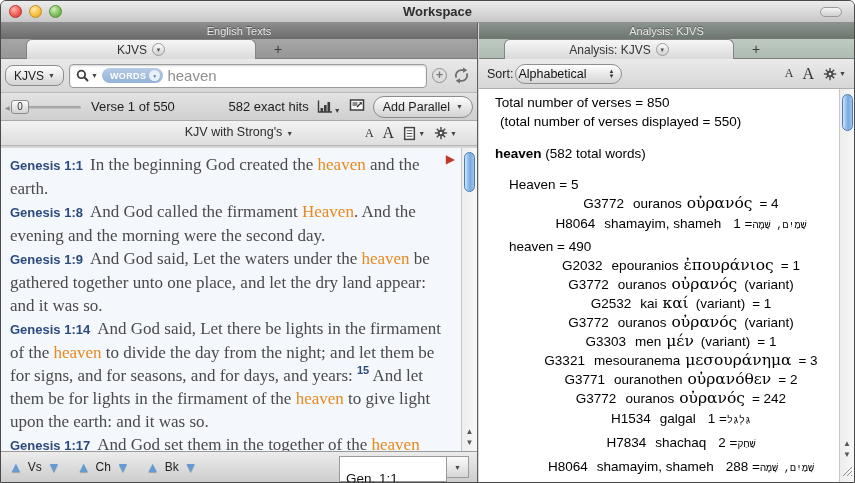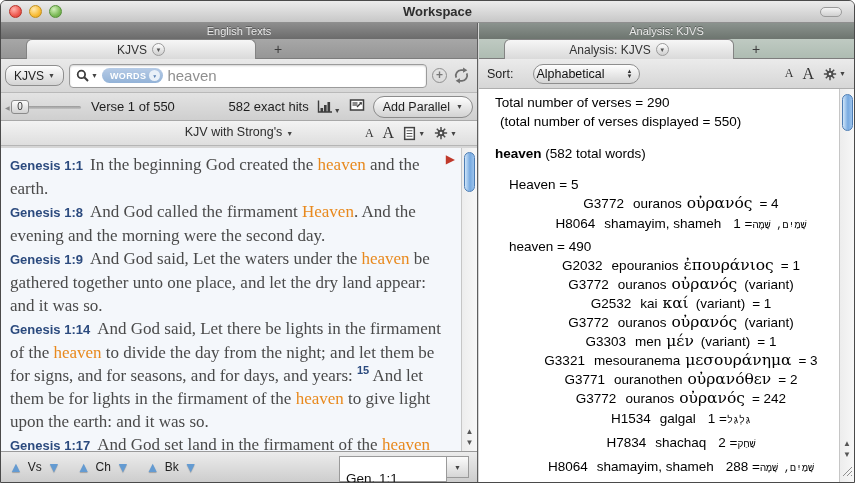--- a/index.html
+++ b/index.html
@@ -96,21 +96,21 @@
   .nav-group{display:flex;align-items:center;gap:5px;margin-right:10px;}
   .tri{font-size:14px;color:#649bd2;text-shadow:0 1px 1px rgba(0,0,0,.25);line-height:14px;}
   .nav-label{font-size:12px;color:#222;}
   .ref-combo{margin-left:auto;display:flex;height:22px;}
   .ref-field{width:108px;border:1px solid #9a9a9a;background:#fff;font-size:13.5px;color:#111;
     padding:12px 6px;line-height:20px;}
   .ref-dd{width:22px;border:1px solid #9a9a9a;border-left:none;background:linear-gradient(#fbfbfb,#d6d6d6);
     display:flex;align-items:center;justify-content:center;font-size:7px;color:#444;}
   
   .an-toolbar{position:relative;height:30px;background:linear-gradient(#ebebeb,#d6d6d6);border-bottom:1px solid #aeaeae;
-    display:flex;align-items:center;padding:0 8px;gap:20px;}
+    display:flex;align-items:center;padding:0 8px;gap:2px;}
   .sort-label{font-size:12.5px;color:#1e1e1e;}
   .sort-pill{height:20px;padding:0 7px 0 2px;border:1px solid #8e8e8e;border-radius:10px;
     background:linear-gradient(#fefefe,#d5d5d5);font-size:12.5px;color:#111;display:flex;align-items:center;gap:22px;}
   .updown{display:flex;flex-direction:column;line-height:5px;font-size:6px;color:#333;}
   .an-hdr-icons{margin-left:auto;display:flex;align-items:center;gap:9px;}
   
   .an-content{position:absolute;left:0;right:0;top:66px;bottom:0;background:#fff;overflow:hidden;}
   .an-text{position:absolute;left:0;top:4px;right:17px;}
   .aline{font-size:13.5px;line-height:19px;color:#000;white-space:nowrap;}
   .sum1{padding-left:16px;}
@@ -245,21 +245,21 @@
         </span>
       </div>
     </div>
 
     <div class="text-body">
       <div class="verses">
           <p class="verse"><span class="vref">Genesis 1:1</span><span>In the beginning God created the </span><span class="hit">heaven</span><span> and the earth.</span></p>
           <p class="verse"><span class="vref">Genesis 1:8</span><span>And God called the firmament </span><span class="hit">Heaven</span><span>. And the evening and the morning were the second day.</span></p>
           <p class="verse"><span class="vref">Genesis 1:9</span><span>And God said, Let the waters under the </span><span class="hit">heaven</span><span> be gathered together unto one place, and let the dry land appear: and it was so.</span></p>
           <p class="verse"><span class="vref">Genesis 1:14</span><span>And God said, Let there be lights in the firmament of the </span><span class="hit">heaven</span><span> to divide the day from the night; and let them be for signs, and for seasons, and for days, and years: </span><span class="vnum">15</span><span> And let them be for lights in the firmament of the </span><span class="hit">heaven</span><span> to give light upon the earth: and it was so.</span></p>
-          <p class="verse"><span class="vref">Genesis 1:17</span><span>And God set land in the firmament of the </span><span class="hit">heaven</span></p>
+          <p class="verse"><span class="vref">Genesis 1:17</span><span>And God set them in the together of the </span><span class="hit">heaven</span></p>
         </div>
       <span class="hit-marker">▶</span>
       <div class="vscroll">
         <div class="vthumb" style="top:4px;height:40px;"></div>
         <div class="scroll-arrows" style="bottom:3px;">
           <span class="sarrow">▲</span>
           <span class="sarrow">▼</span>
         </div>
       </div>
     </div>
@@ -323,21 +323,21 @@
               <circle cx="8" cy="8" r="3.8" fill="#4c4c4c"></circle>
               <circle cx="8" cy="8" r="1.5" fill="#f0f0f0"></circle>
             </svg>
           <span class="caret">▼</span>
         </span>
       </span>
     </div>
 
     <div class="an-content">
       <div class="an-text">
-        <div class="aline sum1">Total number of verses = 290</div>
+        <div class="aline sum1">Total number of verses = 850</div>
         <div class="aline sum2">(total number of verses displayed = 550)</div>
         <div class="aline word-line"><b>heaven</b><span> (582 total words)</span></div>
         <div>
             <div class="aline group-label">Heaven = 5</div>
             <div class="aline entry"><span class="akey">G3772</span><span class="translit">ouranos</span><span class="lemma-greek">οὐρανός</span><span class="count">= 4</span></div>
             <div class="aline entry heb-line"><span class="akey">H8064</span><span class="translit">shamayim, shameh</span><span class="lemma-hebrew" dir="rtl">שָׁמַיִם, שָׁמֶה</span><span class="count">= 1</span></div>
             <div class="aline group-label">heaven = 490</div>
             <div class="aline entry"><span class="akey">G2032</span><span class="translit">epouranios</span><span class="lemma-greek">ἐπουράνιος</span><span class="count">= 1</span></div>
             <div class="aline entry"><span class="akey">G3772</span><span class="translit">ouranos</span><span class="lemma-greek">οὐρανός</span><span class="note">(variant)</span></div>
             <div class="aline entry"><span class="akey">G2532</span><span class="translit">kai</span><span class="lemma-greek">καί</span><span class="note">(variant)</span><span class="count">= 1</span></div>

